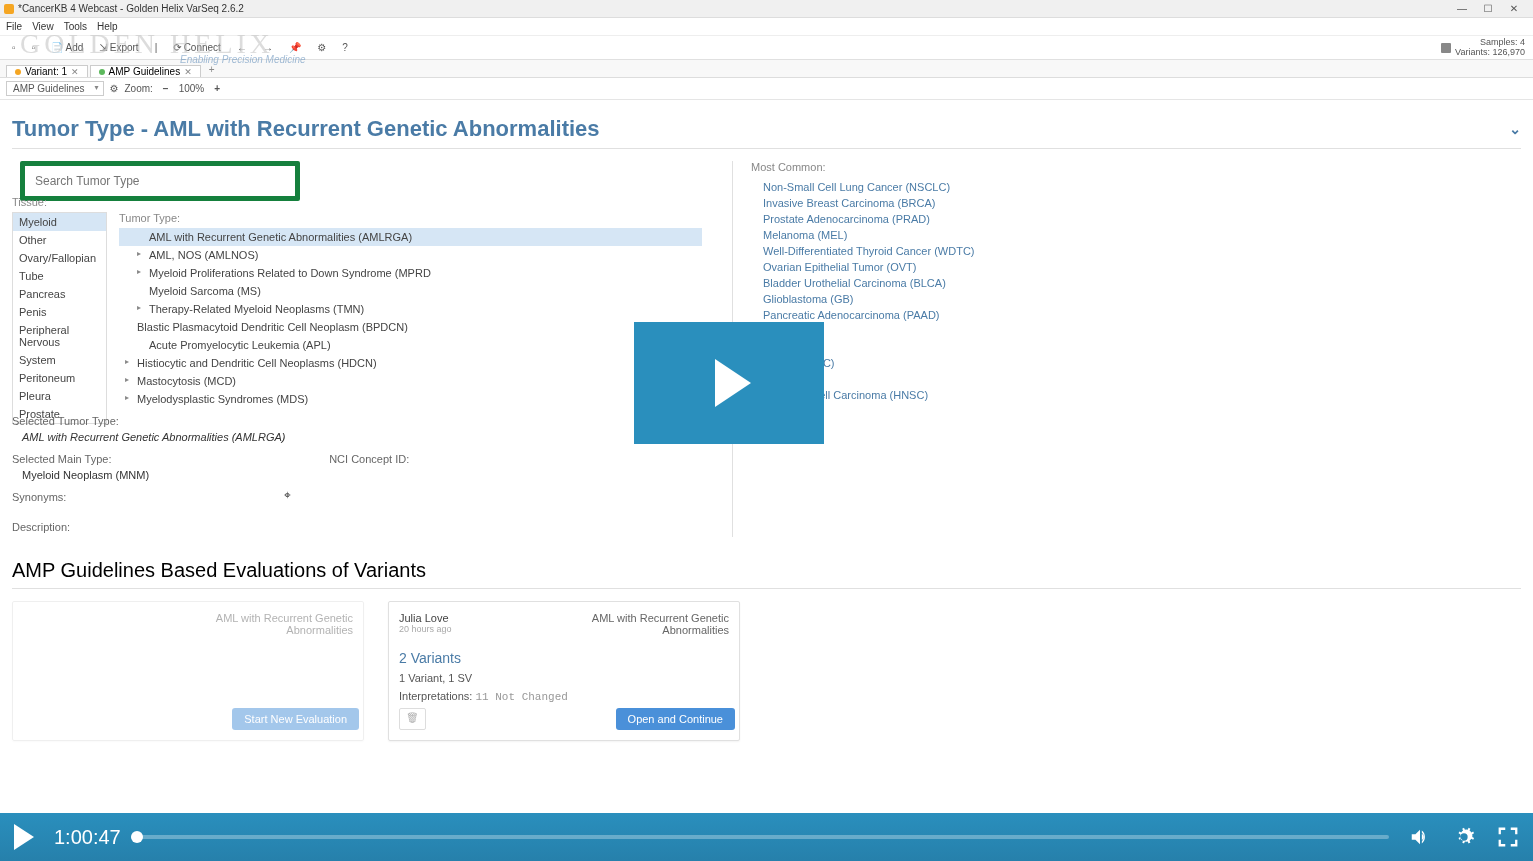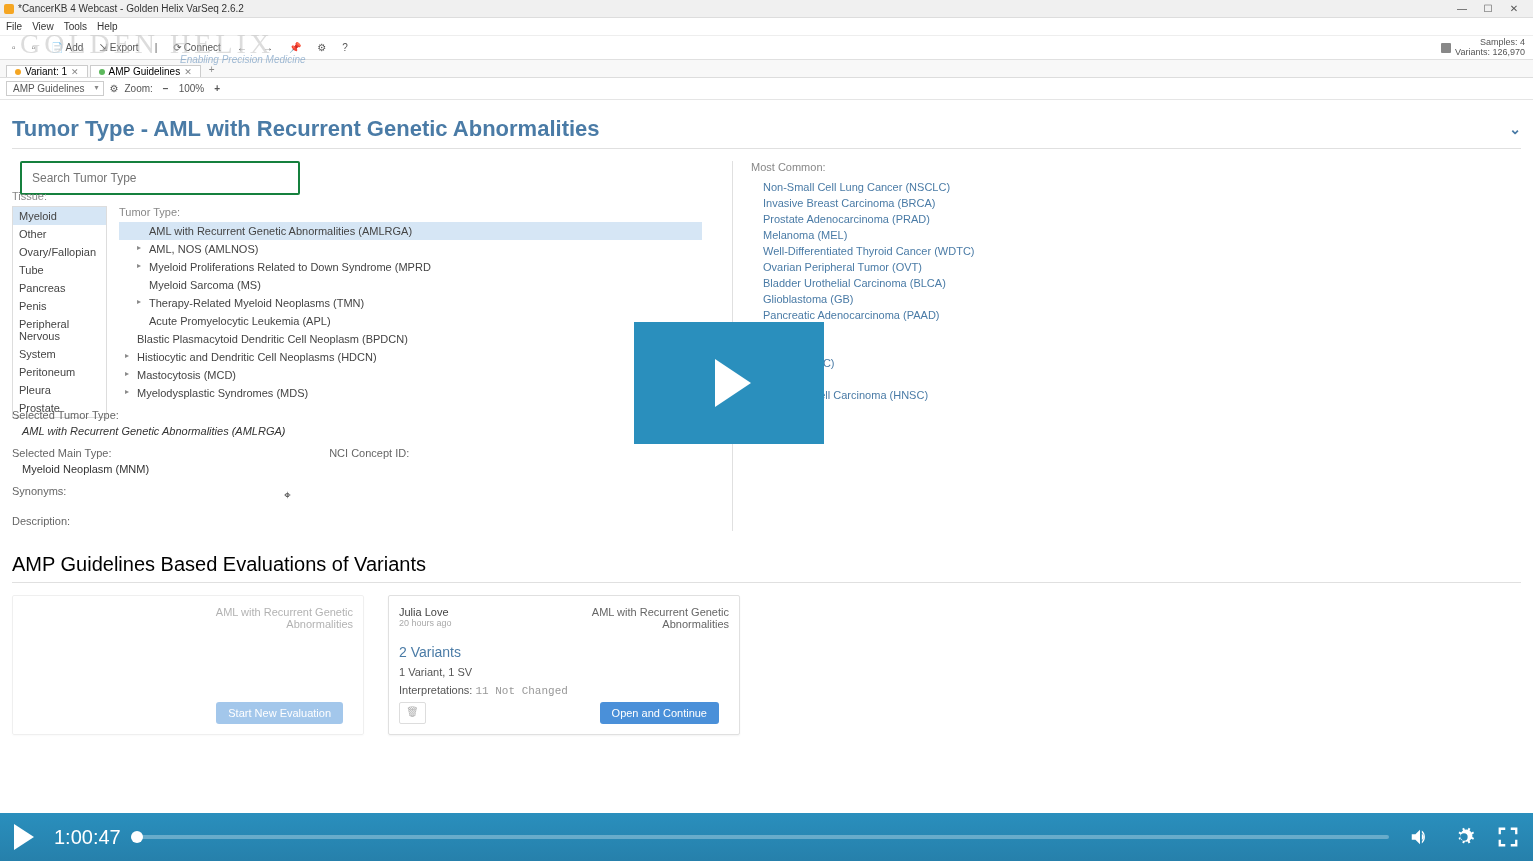--- a/index.html
+++ b/index.html
@@ -40,21 +40,21 @@
 
 
 .content { padding: 8px 12px; height: calc(100% - 100px - 48px); overflow: hidden; }
 .section-title { font-size: 22px; color: #4a7ba6; font-weight: 700; padding: 8px 0 6px 0; border-bottom: 1px solid #e0e0e0; display:flex; align-items:center;text-align:right; }
 .section-title .chev { margin-left:auto; color:#4a7ba6; font-size:14px; cursor:pointer;}
 
 .tumor-body { display: flex; gap: 20px; margin-top: 12px; }
 .left-panel { flex: 0 0 700px; }
 .right-panel { flex: 1; border-left: 1px solid #e0e0e0; padding-left: 18px; }
 
-.search-box { width: 280px; border: 2px solid #15803d; padding: 8px 10px; font-size: 12px; color: #999; border-radius: 2px; margin-left: 8px; }
+.search-box { width: 280px; border: 5px solid #15803d; padding: 8px 10px; font-size: 12px; color: #999; border-radius: 2px; margin-left: 8px; }
 
 .columns { display: flex; gap: 12px; margin-top: 14px; height: 190px; align-items: center; }
 .col-label { font-size: 11px; color: #888; margin-bottom: 4px; }
 .tissue-list { width: 95px; border: 1px solid #ddd; font-size: 11px; overflow-y: auto; }
 .tissue-list .item { padding: 3px 6px; cursor: pointer; color: #444; }
 .tissue-list .item.selected { background: #d6e6f5; }
 .tumor-list { flex: 1; font-size: 11px; overflow-y: auto; position: relative; padding-right:10px; }
 .tumor-list::-webkit-scrollbar{width:8px;}
 .tumor-list::-webkit-scrollbar-thumb{background:#ccc;border-radius:4px;}
 .tumor-list .row { padding: 3px 4px 3px 30px; position: relative; cursor: pointer; color: #444; }
@@ -80,21 +80,21 @@
 .card.dim { opacity: 0.5; }
 .card-head { display: flex; font-size: 11px; color: #666; }
 .card-head .left { flex:1; }
 .card-head .right { text-align: right; max-width: 140px; }
 .card-head .name { color: #444; }
 .card-head .time { color: #aaa; font-size: 9px; }
 .card-body { margin-top: 14px; }
 .variants-link { color: #4a7ba6; font-size: 14px; cursor: pointer; }
 .subtext { font-size: 11px; color: #555; margin-top: 6px; }
 .subtext .muted { color: #999; font-family: Liberation Mono, monospace; }
-.card-footer { position: absolute; bottom: 10px; left: 10px; right: 20px; display: flex; }
+.card-footer { position: absolute; bottom: 10px; left: 10px; right: 4px; display: flex; }
 .btn { background: #4a90d9; color: #fff; border: none; padding: 5px 12px; font-size: 11px; border-radius: 3px; cursor: pointer; }
 .btn.right { margin-left: auto; }
 .trash { color: #aaa; border: 1px solid #ddd; padding: 3px 6px; border-radius: 2px; cursor: pointer; font-size: 10px; }
 
 
 .video-overlay { position: absolute; left: 634px; top: 322px; width: 190px; height: 122px; background: #2a8fbd; display: flex; align-items: center; justify-content: center; cursor: pointer; }
 .video-overlay .play-triangle { width: 0; height: 0; border-left: 36px solid #fff; border-top: 24px solid transparent; border-bottom: 24px solid transparent; margin-left: 8px; }
 
 .video-controls { position: absolute; bottom: 0; left: 0; right: 0; height: 48px; background: linear-gradient(#2a8fbd, #2680ab); display: flex; align-items: center; padding: 0 14px; color: #fff; }
 .vc-play { width: 0; height: 0; border-left: 20px solid #fff; border-top: 13px solid transparent; border-bottom: 13px solid transparent; cursor: pointer; margin-right: 20px; }
@@ -200,22 +200,22 @@
             </div>
         </div>
         <div style="flex:1;">
           <div class="col-label">Tumor Type:</div>
           <div class="tumor-list" id="tumor-list">
               <div class="row level2 selected">AML with Recurrent Genetic Abnormalities (AMLRGA)</div>
               <div class="row level2"><span class="expander">▸</span>AML, NOS (AMLNOS)</div>
               <div class="row level2"><span class="expander">▸</span>Myeloid Proliferations Related to Down Syndrome (MPRD</div>
               <div class="row level2">Myeloid Sarcoma (MS)</div>
               <div class="row level2"><span class="expander">▸</span>Therapy-Related Myeloid Neoplasms (TMN)</div>
+              <div class="row level1">Blastic Plasmacytoid Dendritic Cell Neoplasm (BPDCN)</div>
               <div class="row level2">Acute Promyelocytic Leukemia (APL)</div>
-              <div class="row level1">Blastic Plasmacytoid Dendritic Cell Neoplasm (BPDCN)</div>
               <div class="row level1"><span class="expander">▸</span>Histiocytic and Dendritic Cell Neoplasms (HDCN)</div>
               <div class="row level1"><span class="expander">▸</span>Mastocytosis (MCD)</div>
               <div class="row level1"><span class="expander">▸</span>Myelodysplastic Syndromes (MDS)</div>
             </div>
         </div>
       </div>
 
       <div class="details">
         <div class="dl">Selected Tumor Type:</div>
         <div class="dv">AML with Recurrent Genetic Abnormalities (AMLRGA)</div>
@@ -235,21 +235,21 @@
     </div>
 
     <div class="right-panel">
       <div class="most-common-label">Most Common:</div>
       <div class="common-list" id="common-list">
           <span class="link">Non-Small Cell Lung Cancer (NSCLC)</span>
           <span class="link">Invasive Breast Carcinoma (BRCA)</span>
           <span class="link">Prostate Adenocarcinoma (PRAD)</span>
           <span class="link">Melanoma (MEL)</span>
           <span class="link">Well-Differentiated Thyroid Cancer (WDTC)</span>
-          <span class="link">Ovarian Peripheral Tumor (OVT)</span>
+          <span class="link">Ovarian Epithelial Tumor (OVT)</span>
           <span class="link">Bladder Urothelial Carcinoma (BLCA)</span>
           <span class="link">Glioblastoma (GB)</span>
           <span class="link">Pancreatic Adenocarcinoma (PAAD)</span>
           <span class="link">                                    ARCNOS)</span>
           <span class="link">                        oma (RCC)</span>
           <span class="link">                          inoma (UCEC)</span>
           <span class="link">                        sm (LNM)</span>
           <span class="link">                         quamous Cell Carcinoma (HNSC)</span>
         </div>
     </div>

